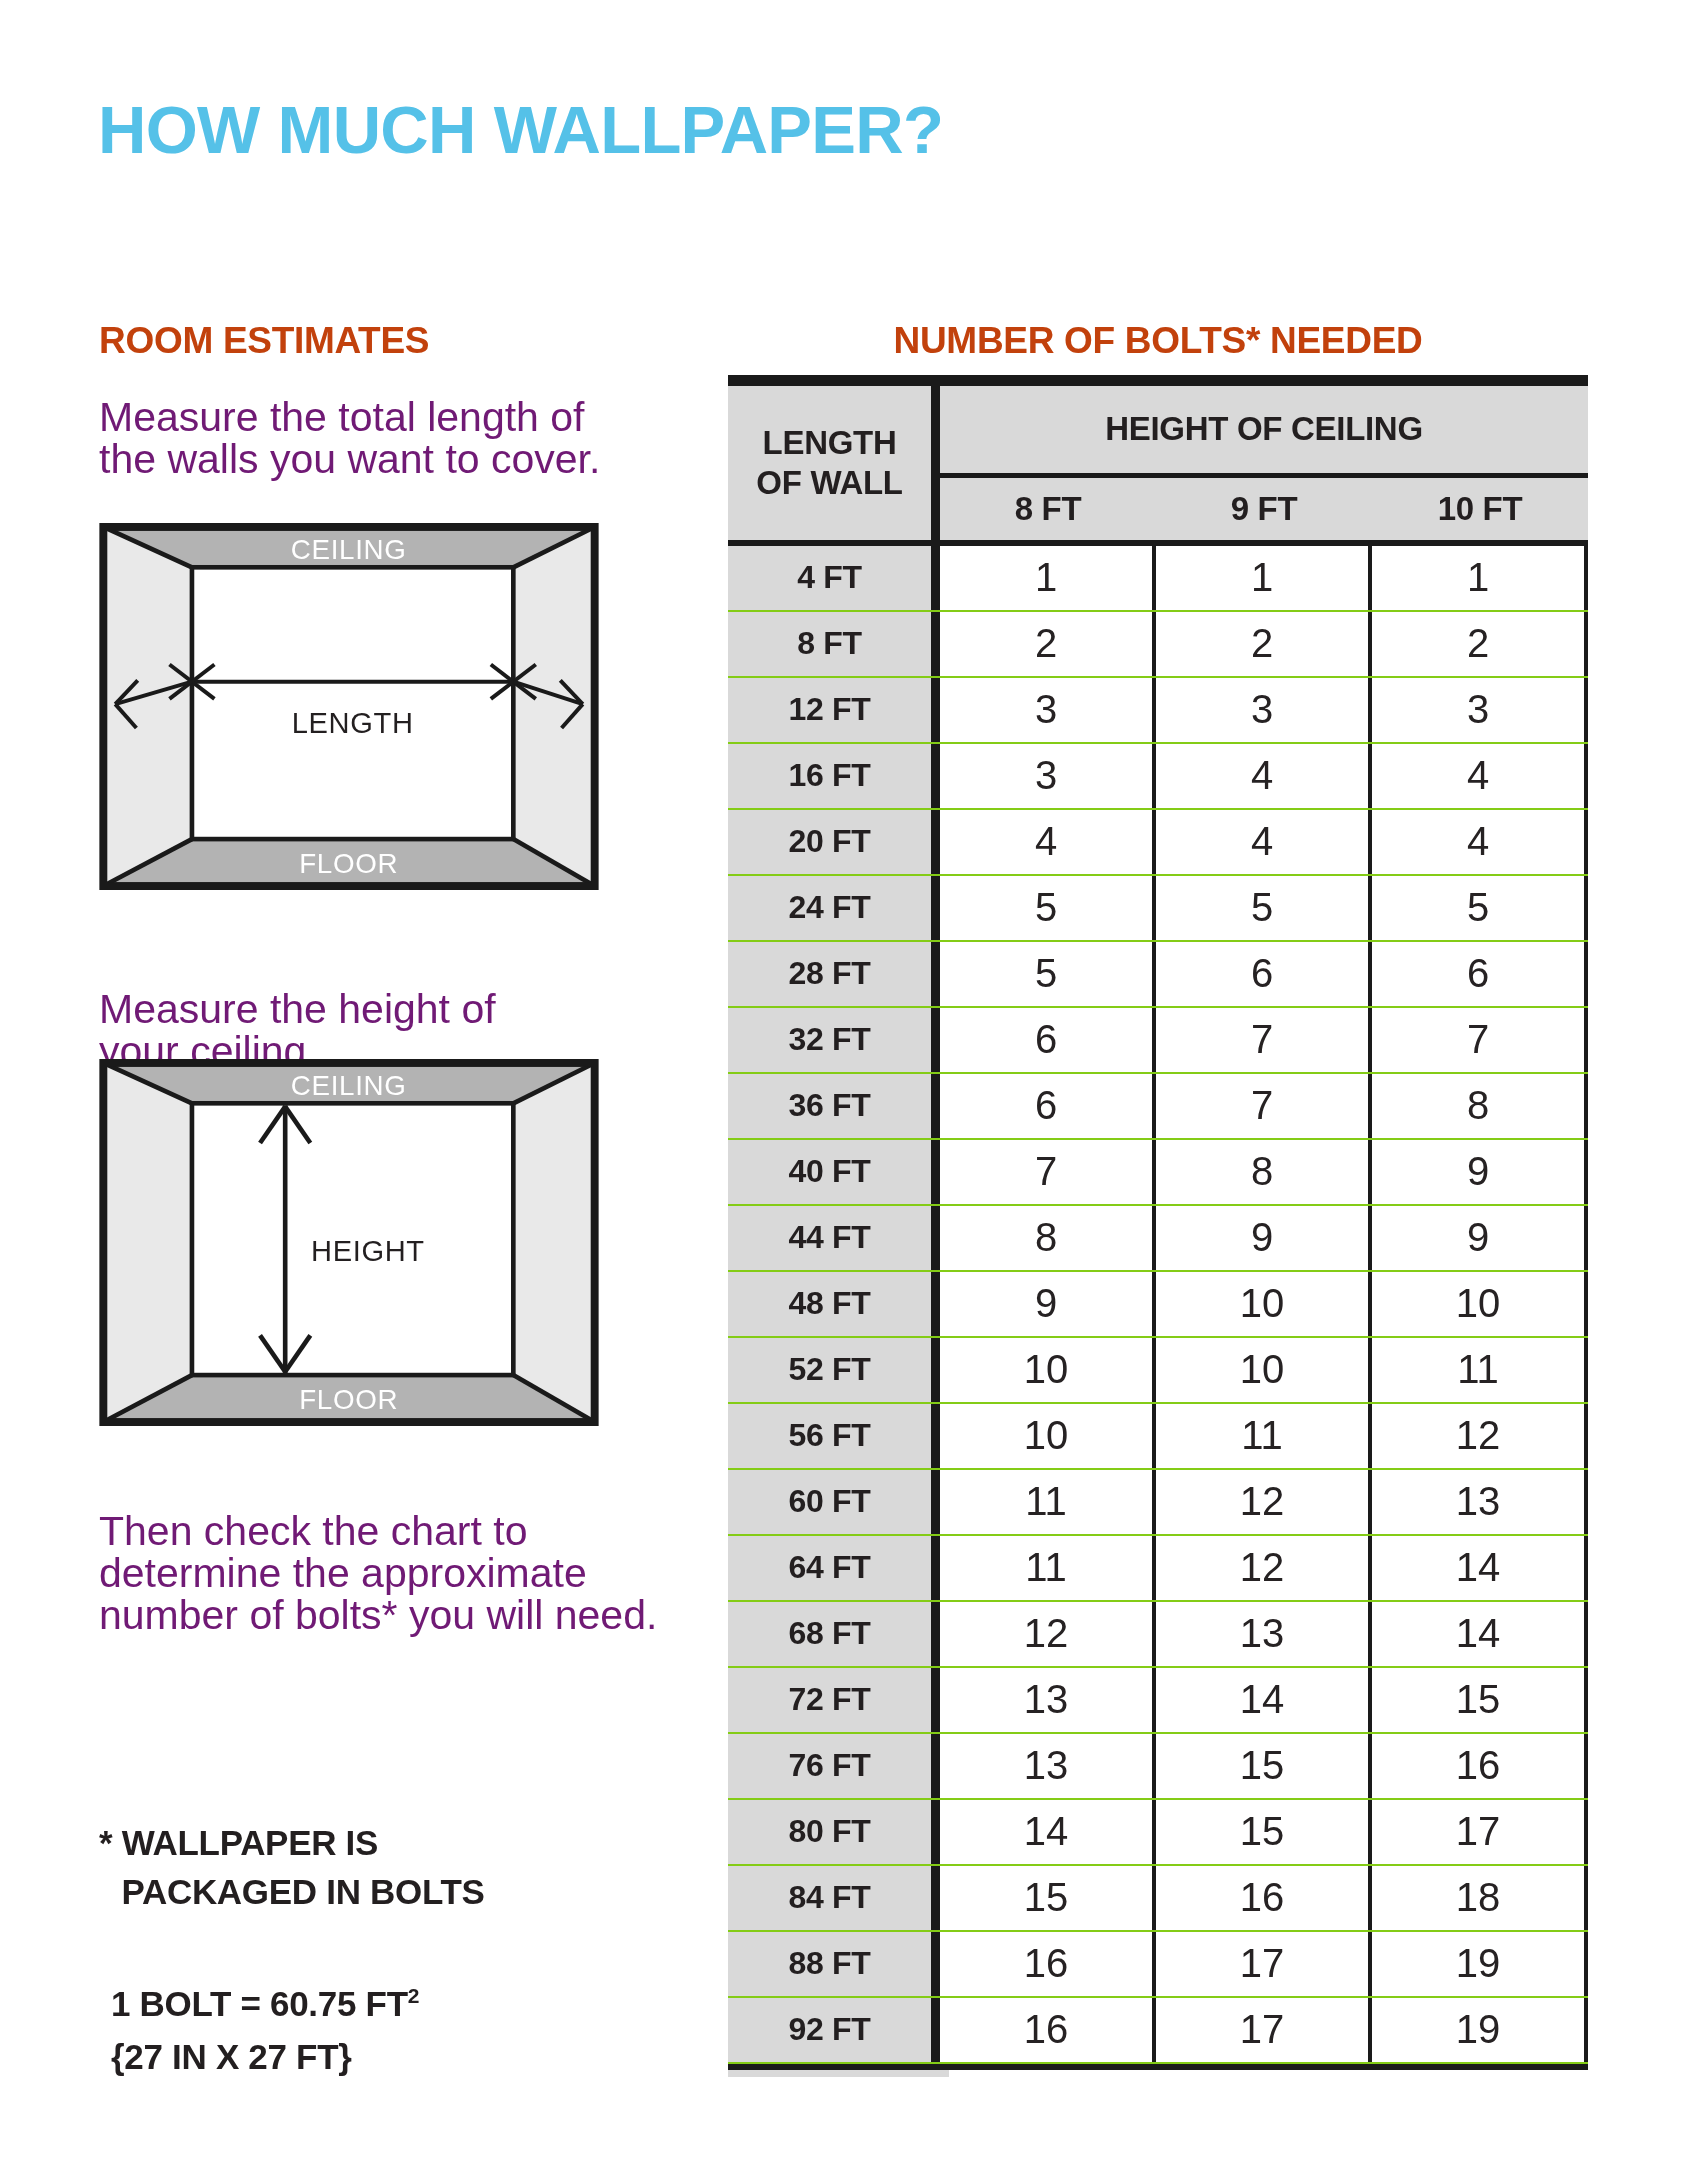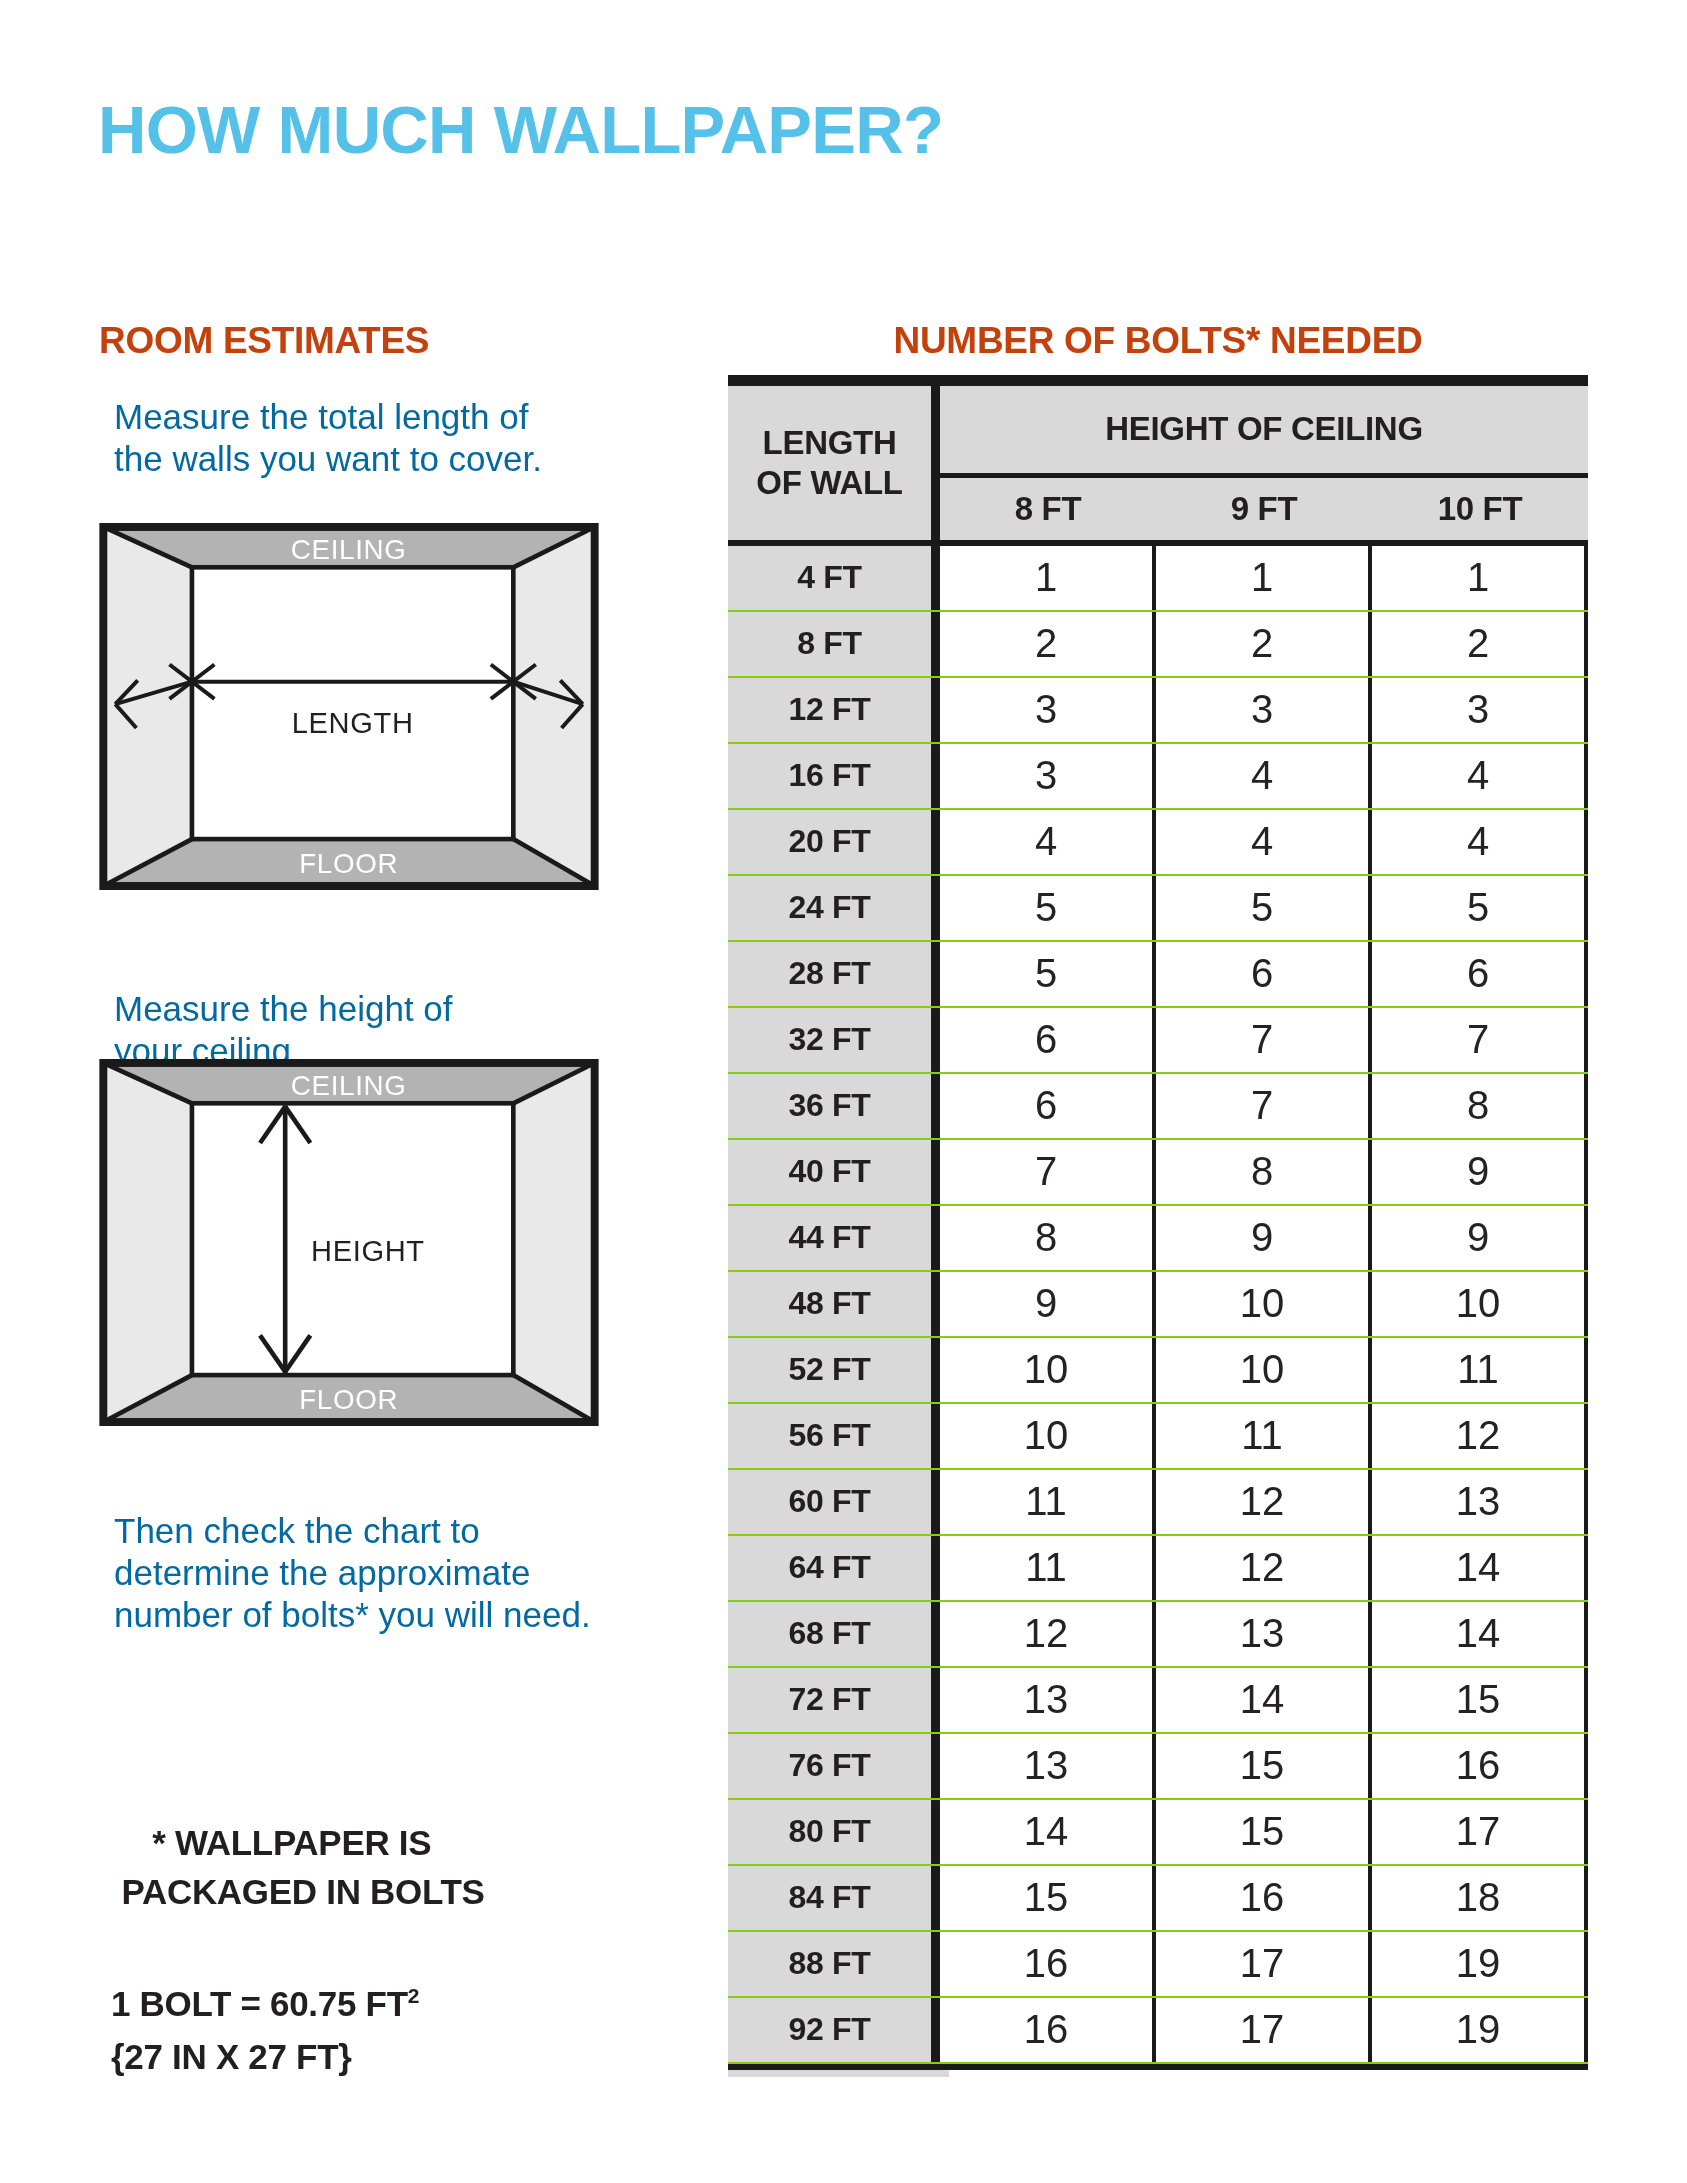--- a/index.html
+++ b/index.html
@@ -29,38 +29,38 @@
     font-size: 37px;
     font-weight: bold;
     letter-spacing: -0.3px;
     color: #c2410c;
     white-space: nowrap;
   }
   #left-heading { left: 99px; top: 320px; }
   #table-heading { left: 728px; top: 320px; width: 860px; text-align: center; }
   .body-text {
     position: absolute;
-    left: 114px;
-    font-size: 35px;
+    left: 99px;
+    font-size: 41px;
     line-height: 42px;
-    color: #0369a1;
+    color: #701a75;
   }
   .body-text span { display: block; }
   #para1 { top: 396px; }
   #para2 { top: 958px; margin-top: 30px; }
   #para3 { top: 1510px; }
   .note-text {
     position: absolute;
     left: 99px;
     font-size: 35px;
     font-weight: bold;
     line-height: 49px;
     letter-spacing: -0.3px;
   }
-  #note { top: 1818px; text-align: center; }
+  #note { top: 1818px; }
   #note .indent { display: block; padding-left: 22.5px; }
   #formulas { top: 1969px; line-height: 53px; margin-left: 12px; }
   #formulas span { display: block; }
   #formulas sup { font-size: 60%; vertical-align: super; }
   .diagram {
     position: absolute;
     left: 99px;
     width: 500px;
     height: 367px;
   }

